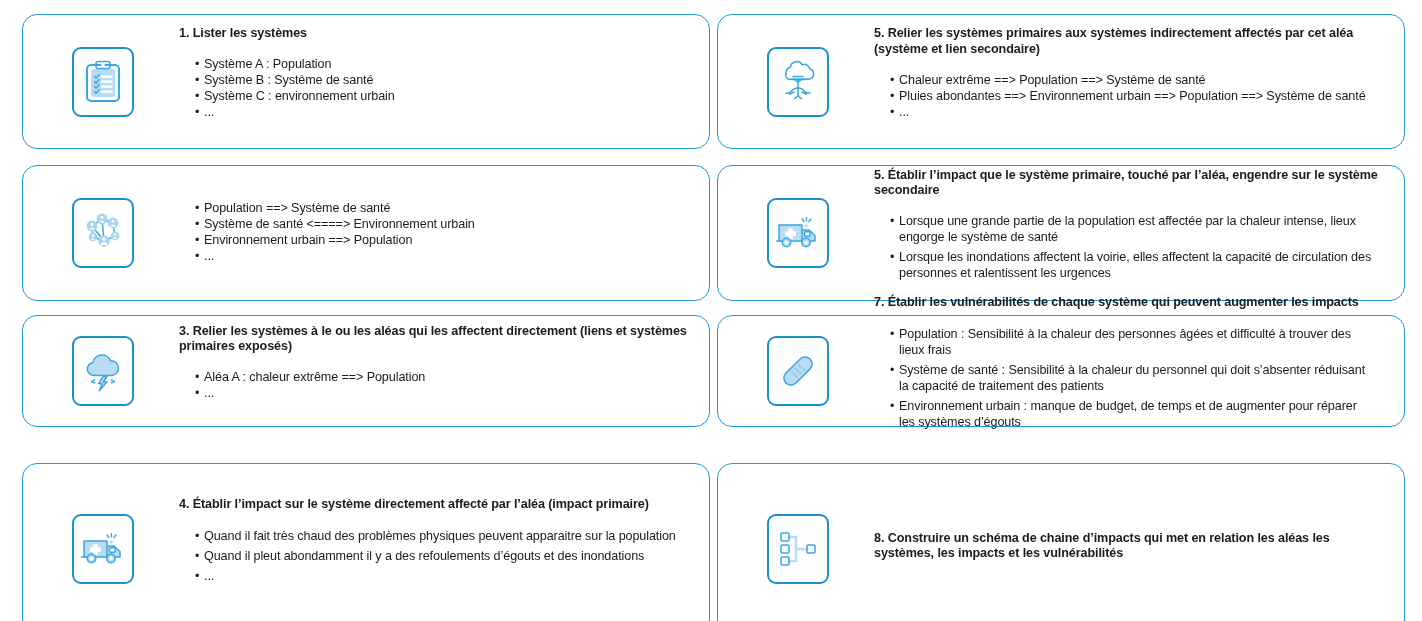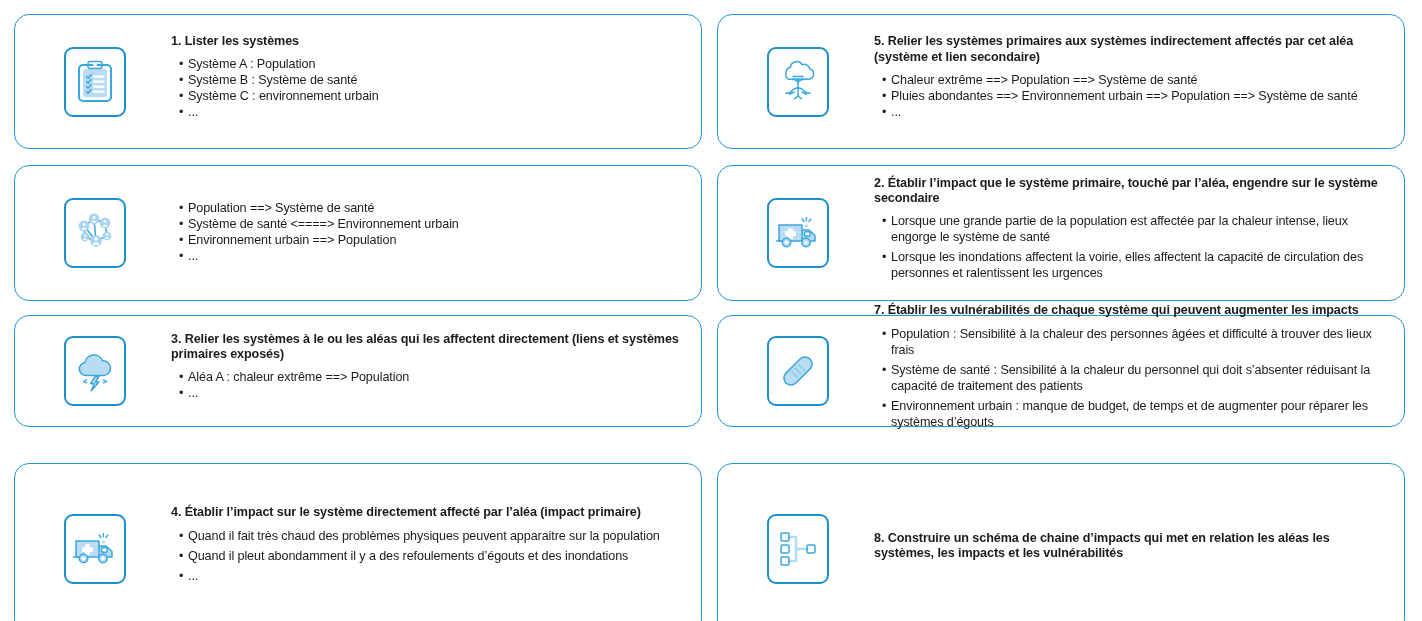--- a/index.html
+++ b/index.html
@@ -6,21 +6,21 @@
   body{
     width:1422px;height:621px;
     background:#ffffff;
     font-family:"Liberation Sans","DejaVu Sans",sans-serif;
     color:#1b1b1b;
     overflow:hidden;
   }
   .canvas{position:relative;width:1422px;height:621px;}
 
   .column{position:absolute;top:0;width:688px;height:621px;}
-  .col-left{left:14px;}
+  .col-left{left:22px;}
   .col-right{left:717px;}
 
   .card{
     position:absolute;
     left:0;width:688px;
     box-sizing:border-box;
     border:1.7px solid #2196d4;
     border-radius:15px;
     background:#ffffff;
     display:flex;
@@ -52,21 +52,21 @@
   .card-title{
     font-size:12.6px;
     font-weight:700;
     line-height:1.21;
     color:#1b1b1b;
     margin:0 0 6px 0;
     letter-spacing:-0.1px;
   }
   .bullets{
     list-style:none;
-    margin:8px;padding:0;
+    margin:16px;padding:0;
   }
   .bullets li{
     position:relative;
     font-size:12.6px;
     line-height:1.27;
     color:#1b1b1b;
     padding-left:9px;
     letter-spacing:-0.1px;
   }
   .bullets li::before{
@@ -295,21 +295,21 @@
             <g class="ln-t">
               <path d="M28.8 8.5 l-1.6 -2.6"></path>
               <path d="M31.4 7.8 l0 -3"></path>
               <path d="M34 8.5 l1.8 -2.4"></path>
             </g>
             <path class="ln-t" d="M1.5 28 h4"></path>
           </svg>
         </div>
       </div>
       <div class="content">
-        <p class="card-title">2. Établir l’impact que le système primaire, touché par l’aléa, engendre sur le système secondaire</p>
+        <p class="card-title">5. Établir l’impact que le système primaire, touché par l’aléa, engendre sur le système secondaire</p>
         <ul class="bullets loose">
           <li>Lorsque une grande partie de la population est affectée par la chaleur intense, lieux engorge le système de santé</li>
           <li>Lorsque les inondations affectent la voirie, elles affectent la capacité de circulation des personnes et ralentissent les urgences</li>
         </ul>
       </div>
     </div>
 
     <div class="card r3">
       <div class="icon-cell">
         <div class="icon-box">

